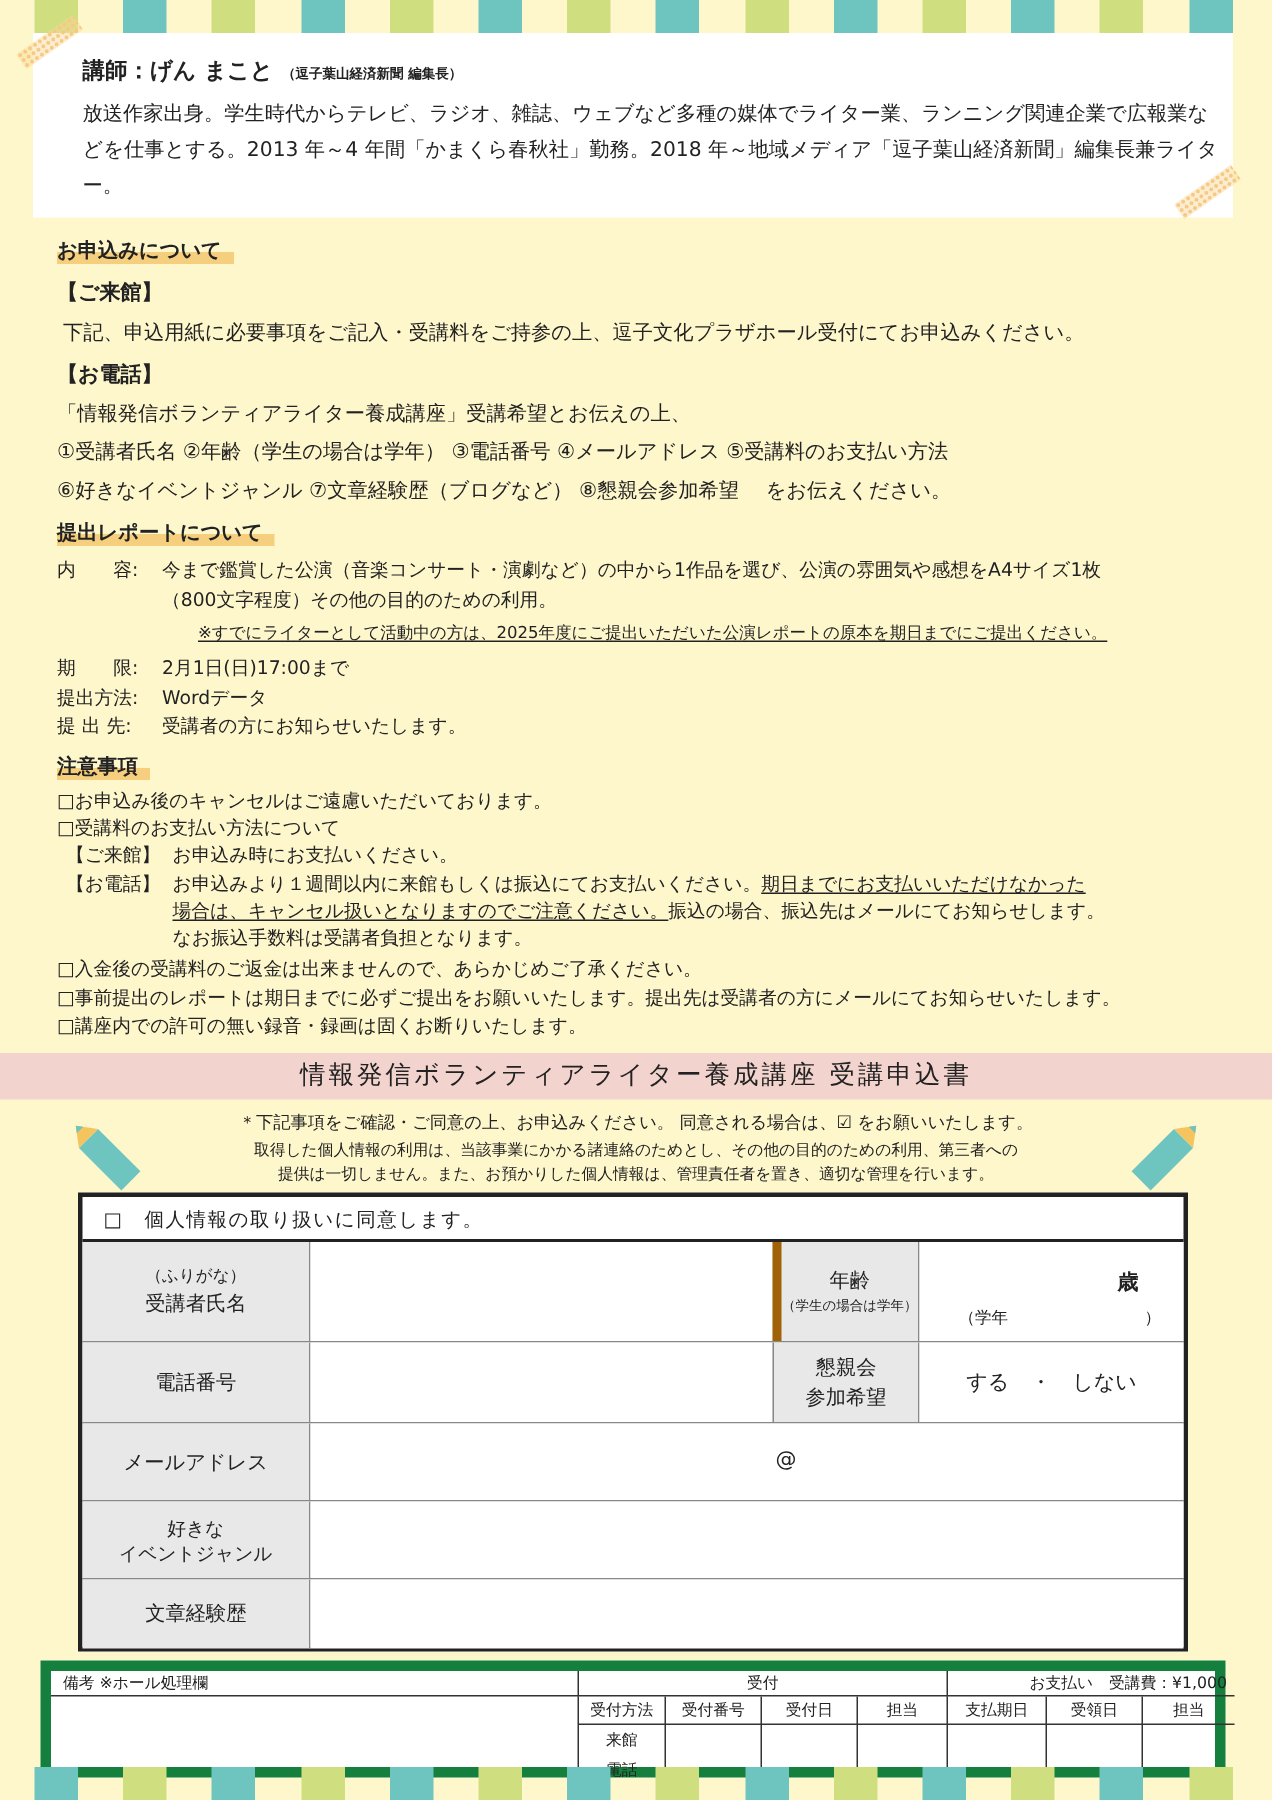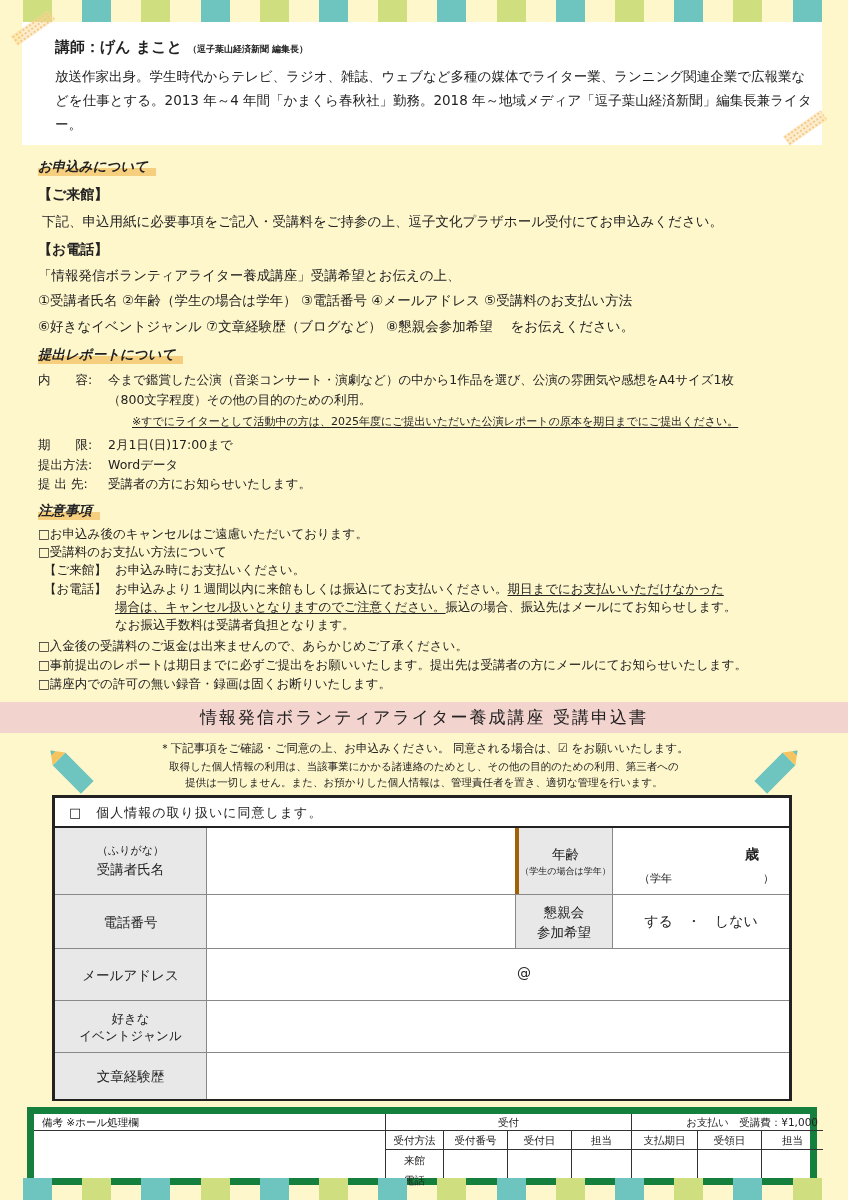--- a/index.html
+++ b/index.html
@@ -28,21 +28,20 @@
   .tape.tl { left: 10px; top: 22px; }
   .tape.br { left: 782px; top: 122px; }
   .lecturer-name { position: absolute; left: 55px; top: 38px; font-size: 15px; font-weight: bold; }
   .lecturer-name small { font-size: 9px; font-weight: bold; margin-left: 6px; }
   .lecturer-bio { position: absolute; left: 55px; top: 64px; width: 760px; font-size: 13.5px; line-height: 24px; }
 
   .sec-heading {
     position: absolute; left: 38px; font-size: 13.5px; font-weight: bold;
     background: linear-gradient(transparent 55%, #f6cf7e 55%);
     padding-right: 8px;
-    font-style: italic;
   }
   .txt { position: absolute; font-size: 13.5px; white-space: nowrap; }
   .txt.bold { font-weight: bold; font-size: 14px; }
   .sm { position: absolute; font-size: 12.5px; white-space: nowrap; }
   .u { text-decoration: underline; text-underline-offset: 2px; }
   .xs { position: absolute; font-size: 11px; white-space: nowrap; margin-left: 24px; }
 
   .banner {
     position: absolute; left: 0; top: 702px; width: 848px; height: 31px;
     background: #f2d3cd; text-align: center; font-size: 17px; font-weight: normal;
@@ -160,21 +159,21 @@
   <div class="row consent">
     <span class="t">□　個人情報の取り扱いに同意します。</span>
   </div>
 
   <div class="row" style="top:30px;height:66px;border-top:none">
     <div class="lbl" style="left:0;top:0;width:152px;height:66px">
       <span class="mid">（ふりがな）</span>
       <span>受講者氏名</span>
     </div>
     <div class="val" style="left:152px;top:0;width:308px;height:66px"></div>
-    <div class="lbl" style="left:460px;top:0;width:98px;height:66px;border-left:4px solid #a16207">
+    <div class="lbl" style="left:460px;top:0;width:98px;height:66px;border-left:6px solid #a16207">
       <span>年齢</span>
       <span class="tiny">（学生の場合は学年）</span>
     </div>
     <div class="val" style="left:558px;top:0;width:176px;height:66px">
       <span style="position:absolute;left:132px;top:18px;font-size:14px;font-weight:bold">歳</span>
       <span style="position:absolute;left:26px;top:43px;font-size:11px">（学年</span>
       <span style="position:absolute;left:150px;top:43px;font-size:11px">）</span>
     </div>
   </div>
 

